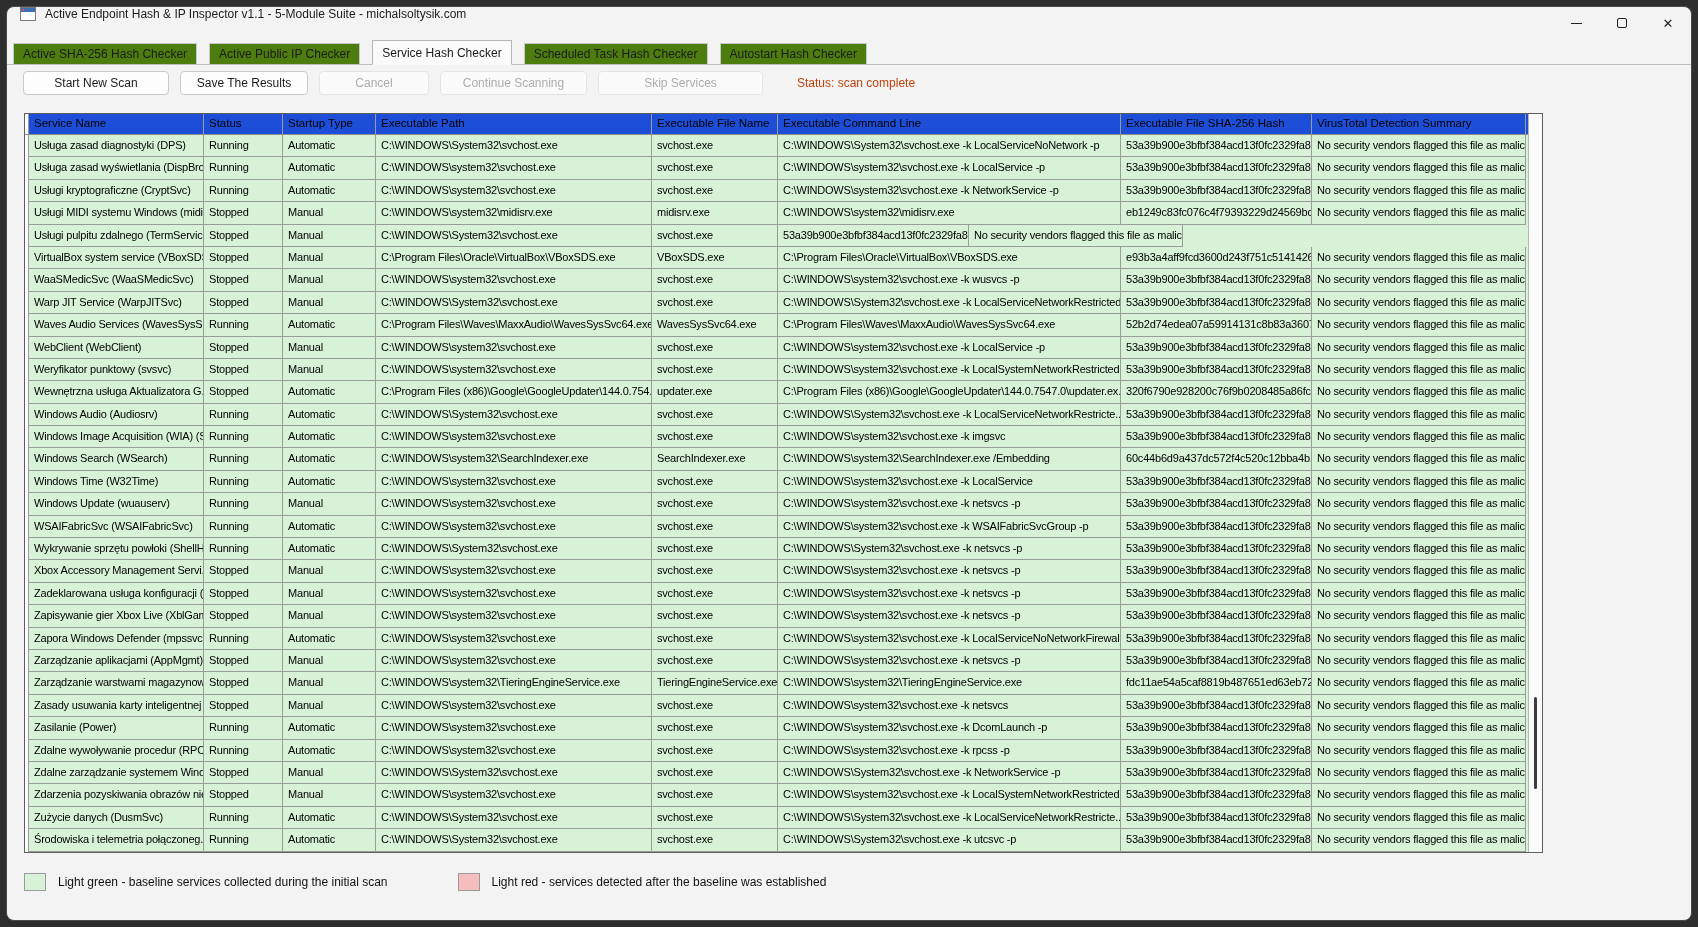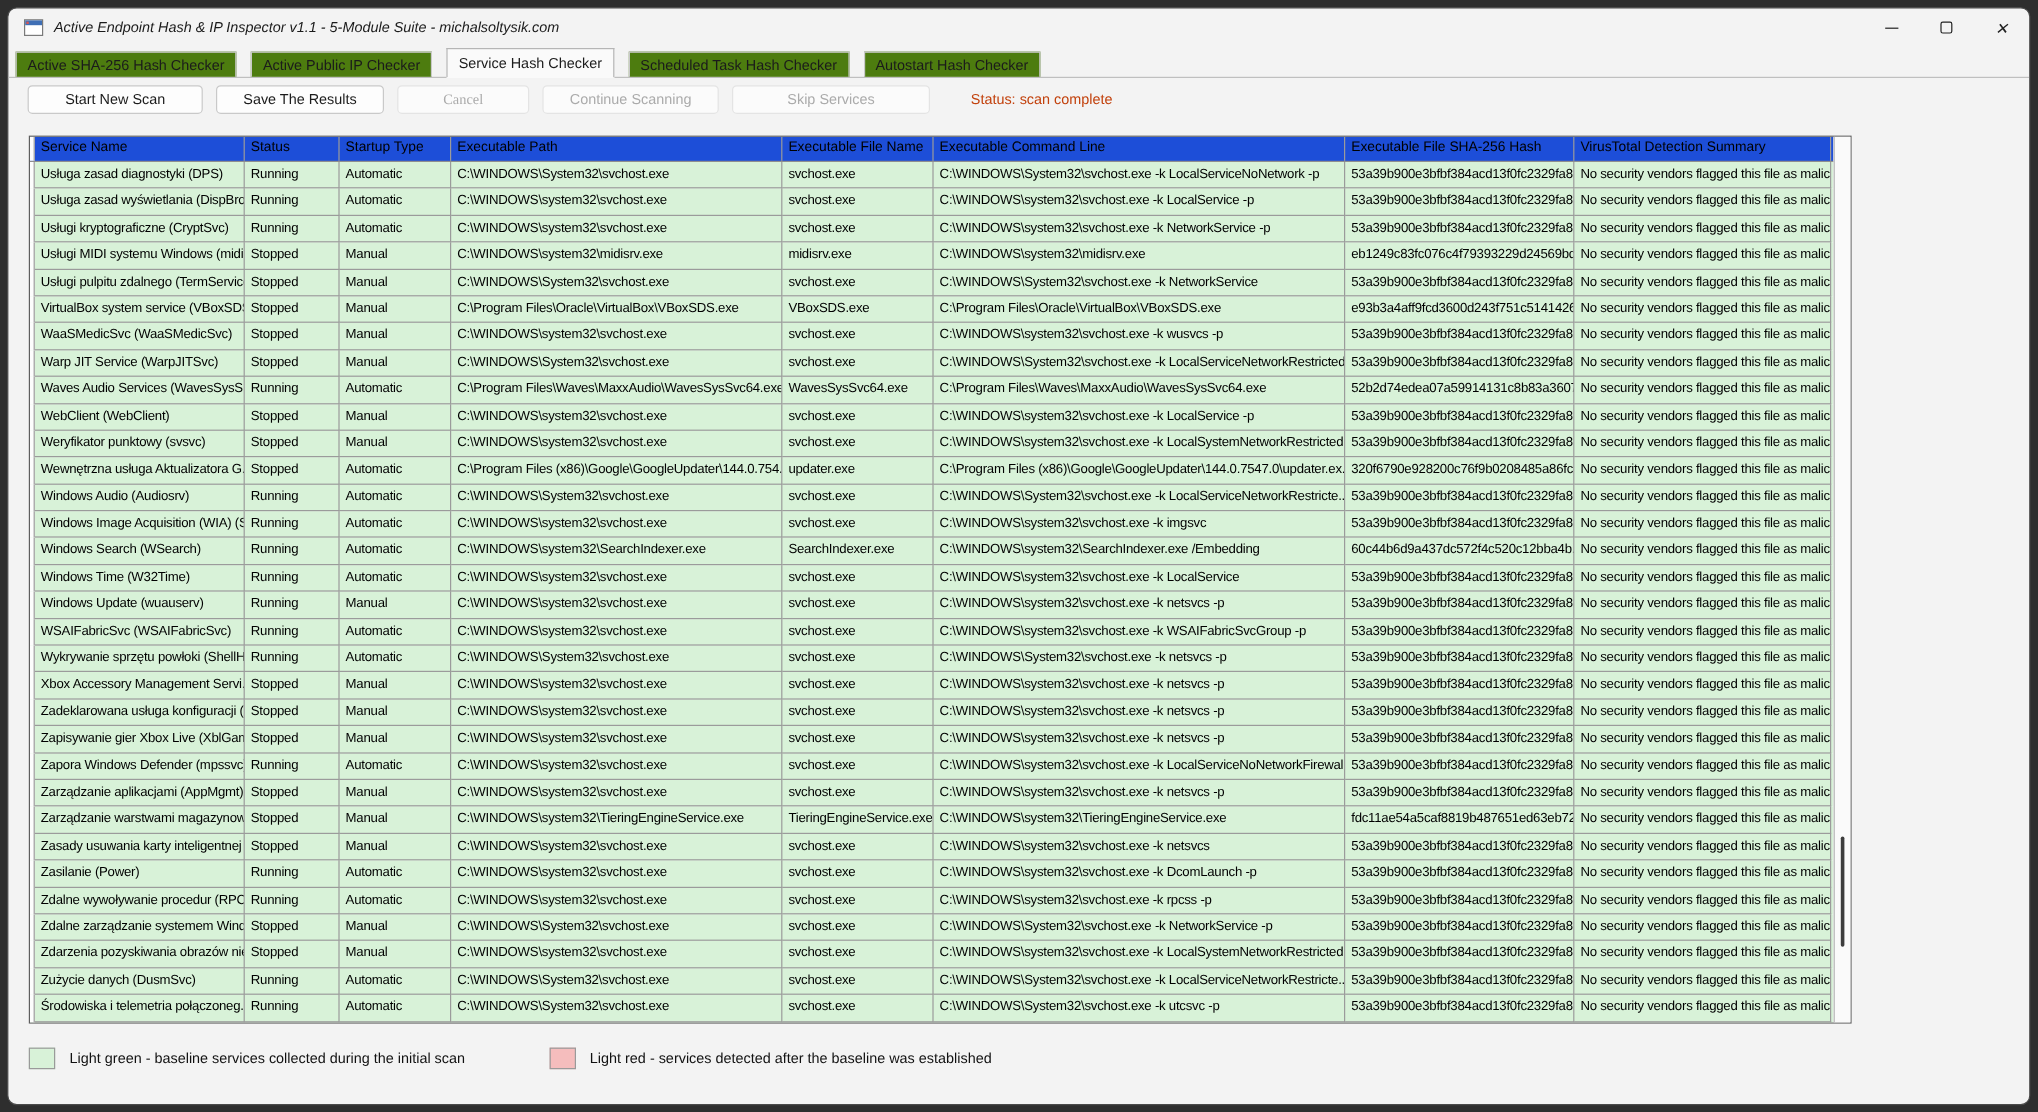--- a/index.html
+++ b/index.html
@@ -3,21 +3,21 @@
 <meta charset="utf-8">
 <style>
   * { margin:0; padding:0; box-sizing:border-box; }
   html,body { width:1698px; height:927px; }
   body { background:#2e2e2e; font-family:"Liberation Sans", sans-serif; position:relative; overflow:hidden; }
 
   .window { position:absolute; left:6px; top:6px; width:1686px; height:915px;
             background:#f3f3f3; border:1px solid #4a4a4a; border-radius:8px; overflow:hidden; }
 
   
-  .titlebar { position:absolute; left:0; top:0; width:100%; height:32px; display:flex; align-items:center;font-style:italic; }
+  .titlebar { position:absolute; left:0; top:0; width:100%; height:32px; display:flex; align-items:flex-start; }
   .app-icon { width:16px; height:14px; margin-left:13px; border:1px solid #7a7a7a; background:#fff; position:relative; }
   .app-icon::before { content:""; position:absolute; left:0; top:0; right:0; height:4px; background:#3f6fb5; }
   .app-icon::after { content:""; position:absolute; left:1px; top:1px; width:2px; height:2px; background:#d95454; }
   .title-text { margin-left:9px; font-size:12px; color:#1b1b1b; white-space:nowrap; }
   .win-controls { position:absolute; right:0; top:0; height:32px; display:flex; }
   .win-btn { width:46px; height:32px; display:flex; align-items:center; justify-content:center; color:#222; font-size:13px; }
   .glyph-min { width:11px; height:1px; background:#222; display:block; }
   .glyph-max { width:10px; height:10px; border:1px solid #222; border-radius:2px; display:block; }
 
   
@@ -79,22 +79,22 @@
       <div class="tab">Active SHA-256 Hash Checker</div>
       <div class="tab">Active Public IP Checker</div>
       <div class="tab selected">Service Hash Checker</div>
       <div class="tab">Scheduled Task Hash Checker</div>
       <div class="tab">Autostart Hash Checker</div>
     </div>
 
   <div class="toolbar">
     <div style="display:flex; gap:11px;justify-content:flex-end;">
         <div class="tb-btn enabled" style="width: 146px;">Start New Scan</div>
-        <div class="tb-btn enabled" style="width: 140px;">Save The Results</div>
-        <div class="tb-btn disabled" style="width: 110px; font-family: Liberation Serif, serif;">Cancel</div>
+        <div class="tb-btn enabled" style="width: 128px;">Save The Results</div>
+        <div class="tb-btn disabled" style="width: 110px;">Cancel</div>
         <div class="tb-btn disabled" style="width: 147px;">Continue Scanning</div>
         <div class="tb-btn disabled" style="width: 165px;">Skip Services</div>
       </div>
     <span class="status-text">Status: scan complete</span>
   </div>
 
   <div class="grid">
     <div class="grid-inner">
       <div class="grid-main">
         <div class="hrow">
@@ -153,21 +153,20 @@
               <div class="gcell c6">eb1249c83fc076c4f79393229d24569bd...</div>
               <div class="gcell c7">No security vendors flagged this file as malicious</div>
             </div>
             <div class="grow">
               <div class="stub"></div>
               <div class="gcell c0">Usługi pulpitu zdalnego (TermService)</div>
               <div class="gcell c1">Stopped</div>
               <div class="gcell c2">Manual</div>
               <div class="gcell c3">C:\WINDOWS\System32\svchost.exe</div>
               <div class="gcell c4">svchost.exe</div>
-              <div class="gcell c5">C:\WINDOWS\System32\svchost.exe -k NetworkService</div>
               <div class="gcell c6">53a39b900e3bfbf384acd13f0fc2329fa8...</div>
               <div class="gcell c7">No security vendors flagged this file as malicious</div>
             </div>
             <div class="grow">
               <div class="stub"></div>
               <div class="gcell c0">VirtualBox system service (VBoxSDS)</div>
               <div class="gcell c1">Stopped</div>
               <div class="gcell c2">Manual</div>
               <div class="gcell c3">C:\Program Files\Oracle\VirtualBox\VBoxSDS.exe</div>
               <div class="gcell c4">VBoxSDS.exe</div>

